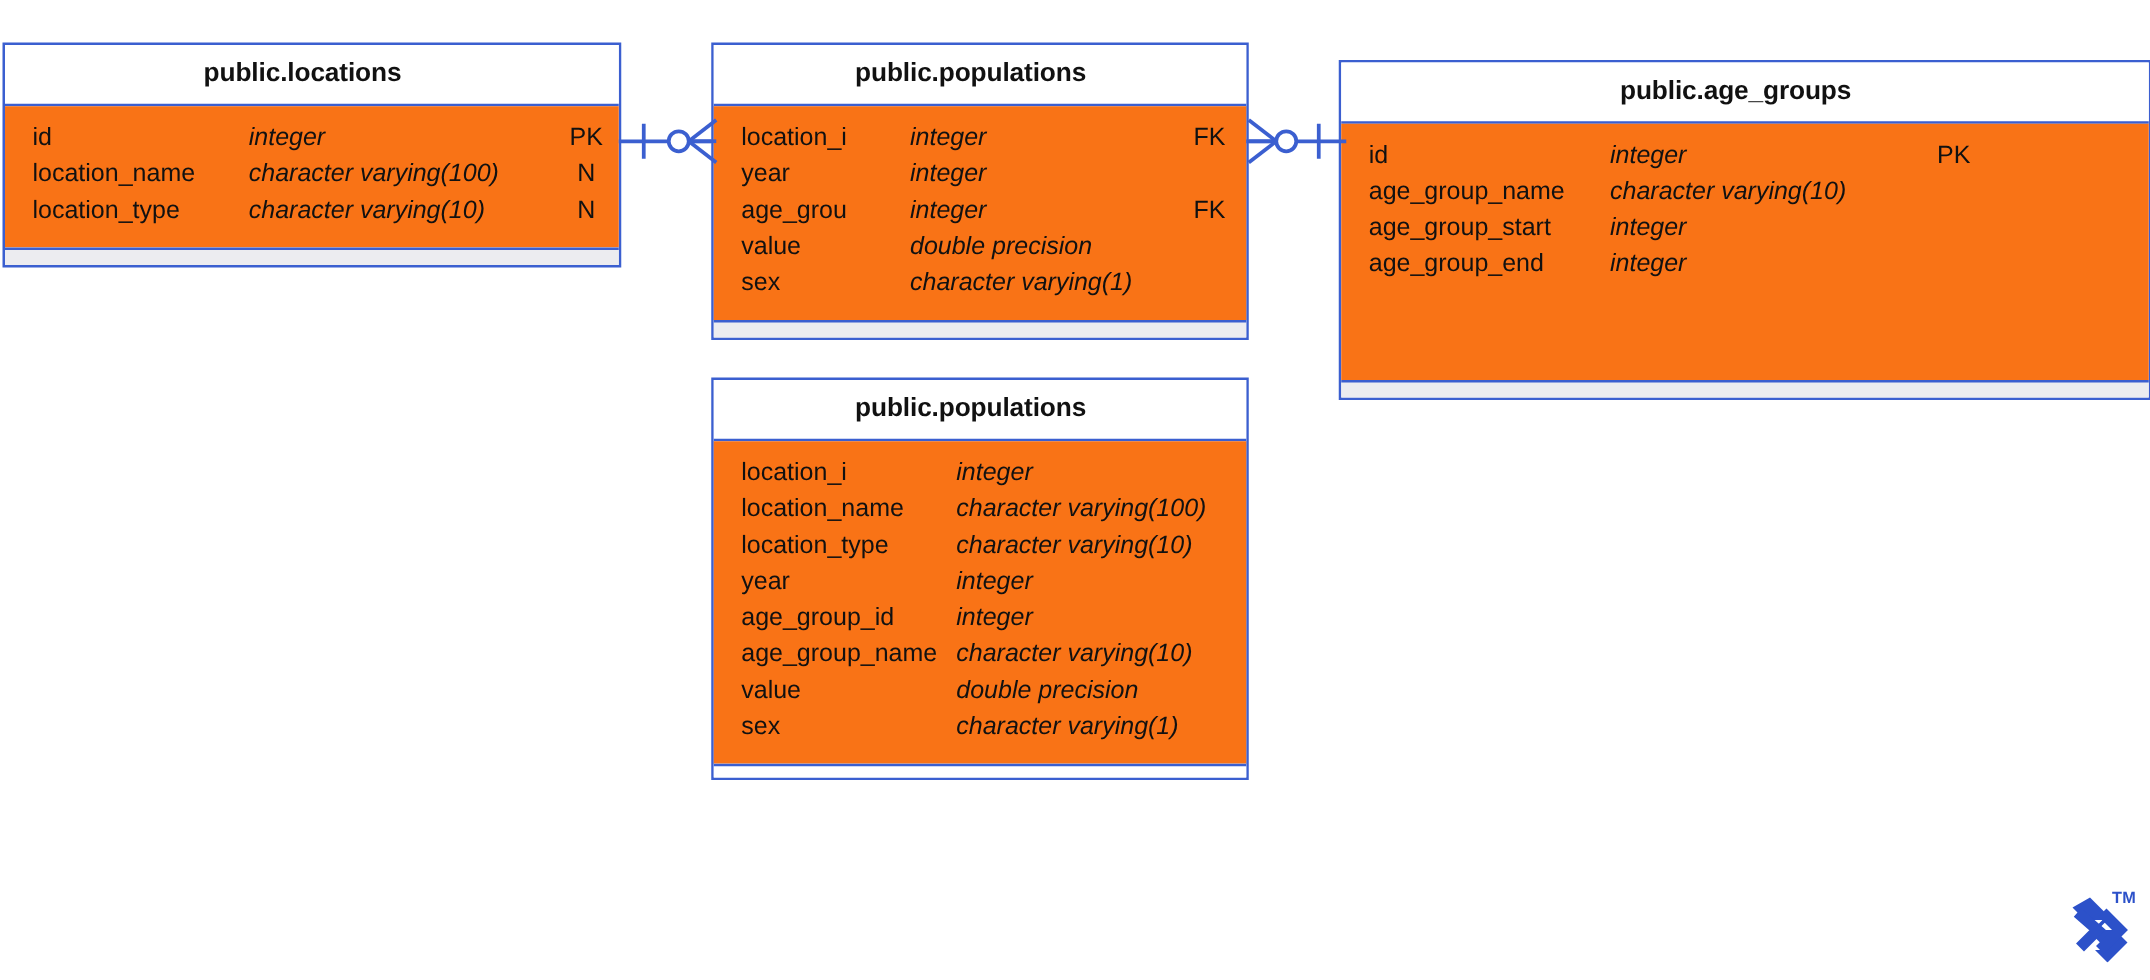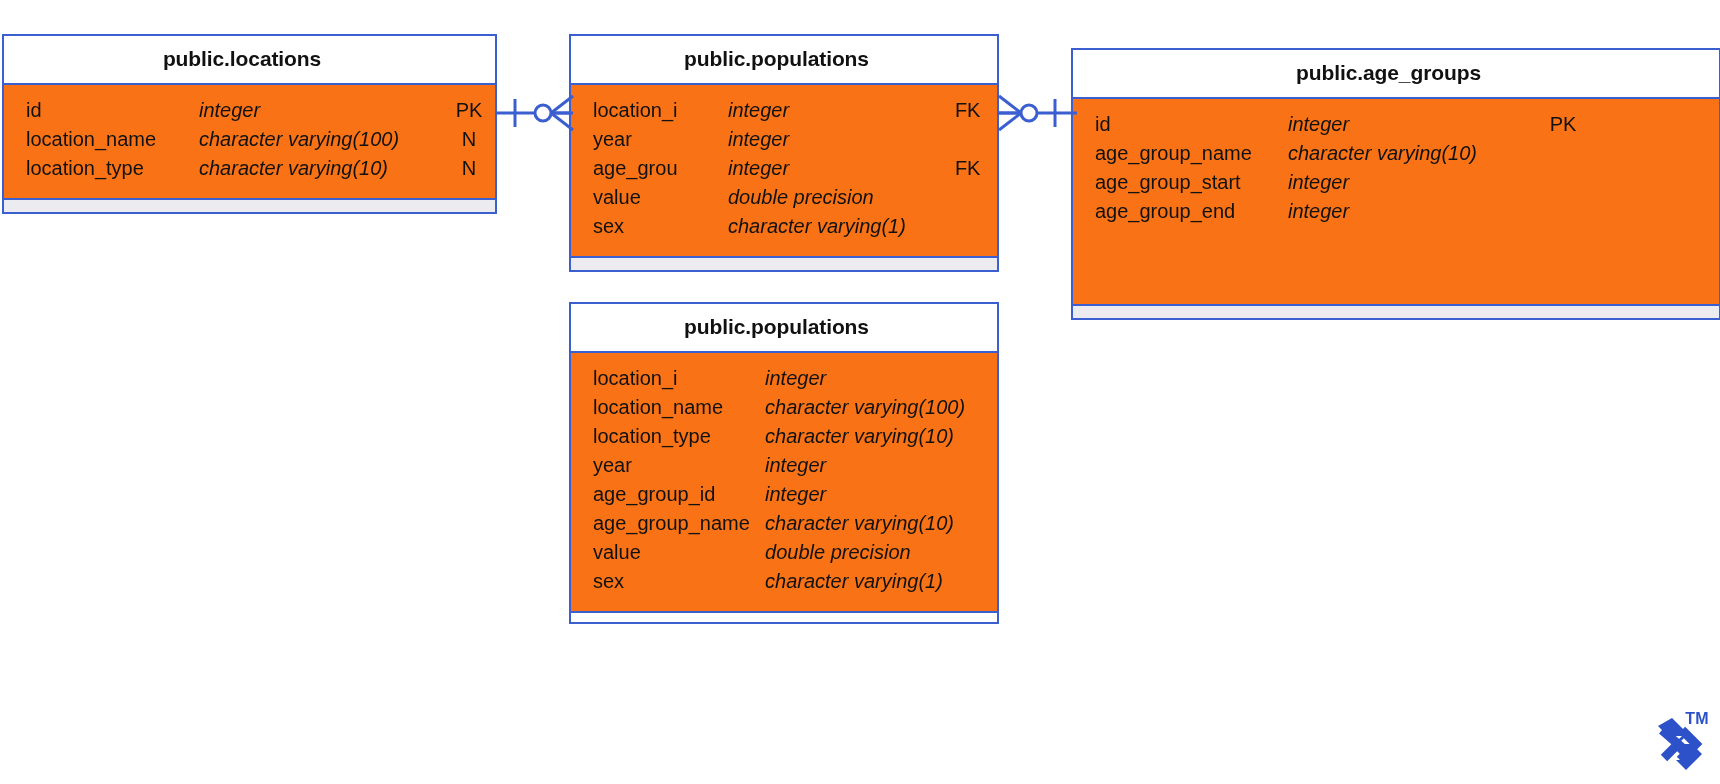--- a/index.html
+++ b/index.html
@@ -112,21 +112,21 @@
     position: absolute;
     right: 14px;
     bottom: 14px;
     width: 58px;
     height: 60px;
   }
   #logo .tm {
     position: absolute;
     right: -3px;
     top: 0px;
-    font-size: 16px;
+    font-size: 13px;
     font-weight: bold;
     color: #2c51c9;
     letter-spacing: 0.3px;
   }
 </style>
 </head>
 <body>
 
 <div id="canvas">
 

